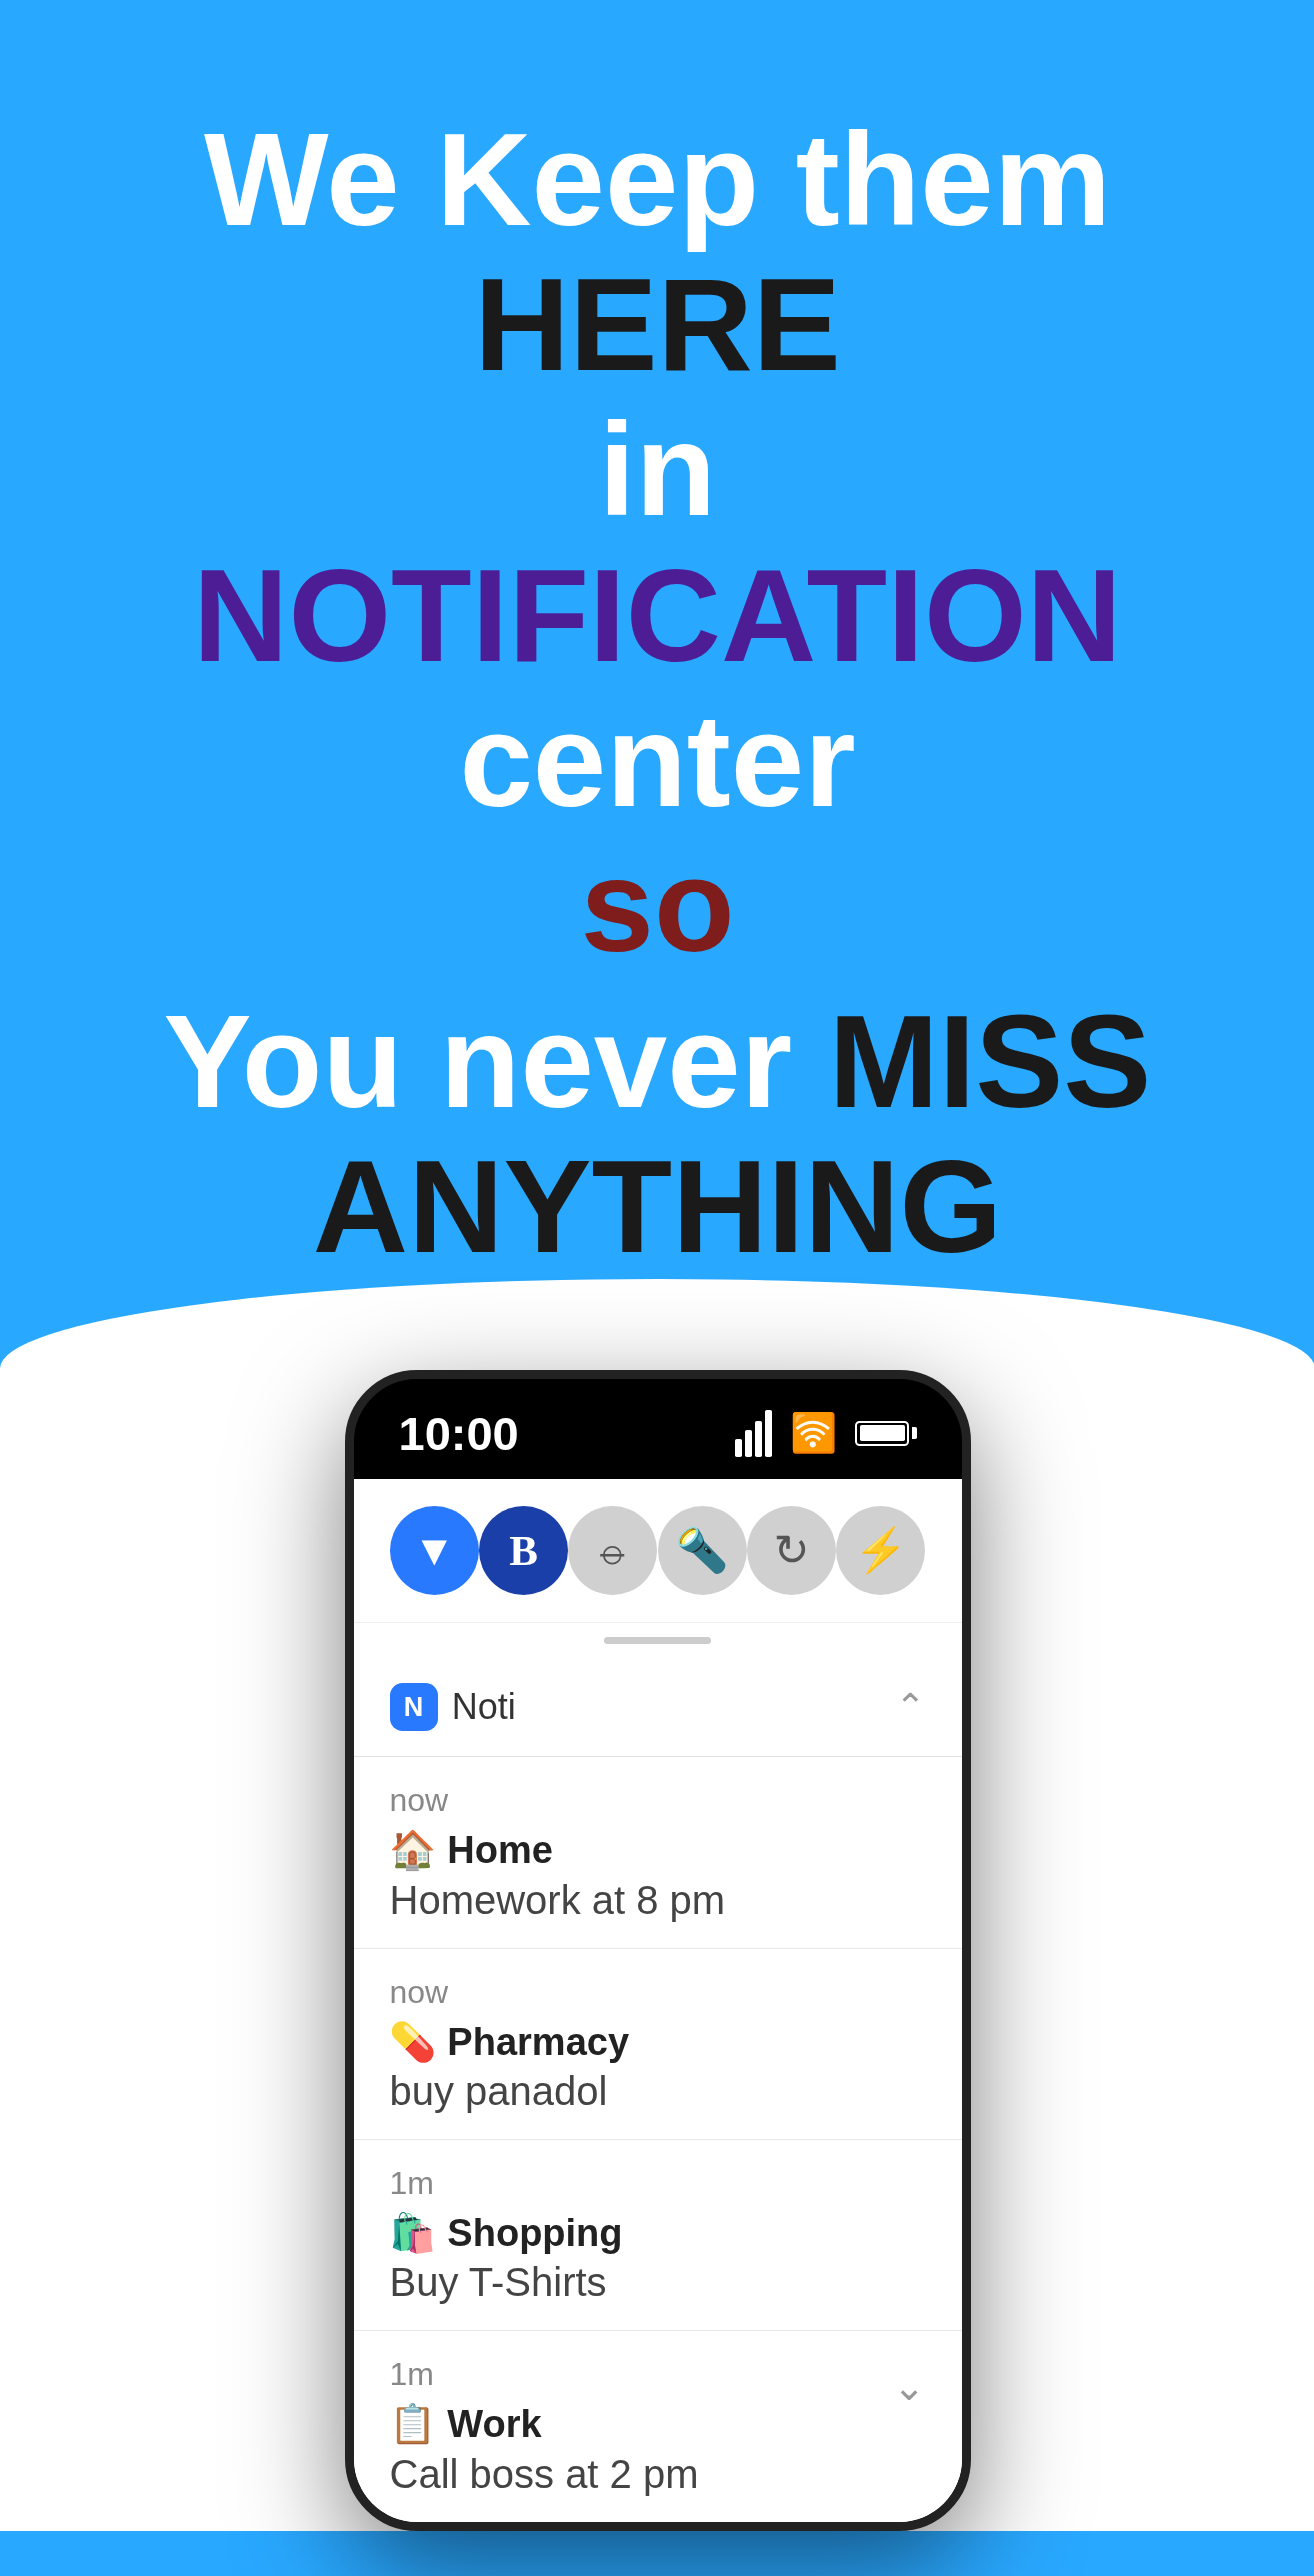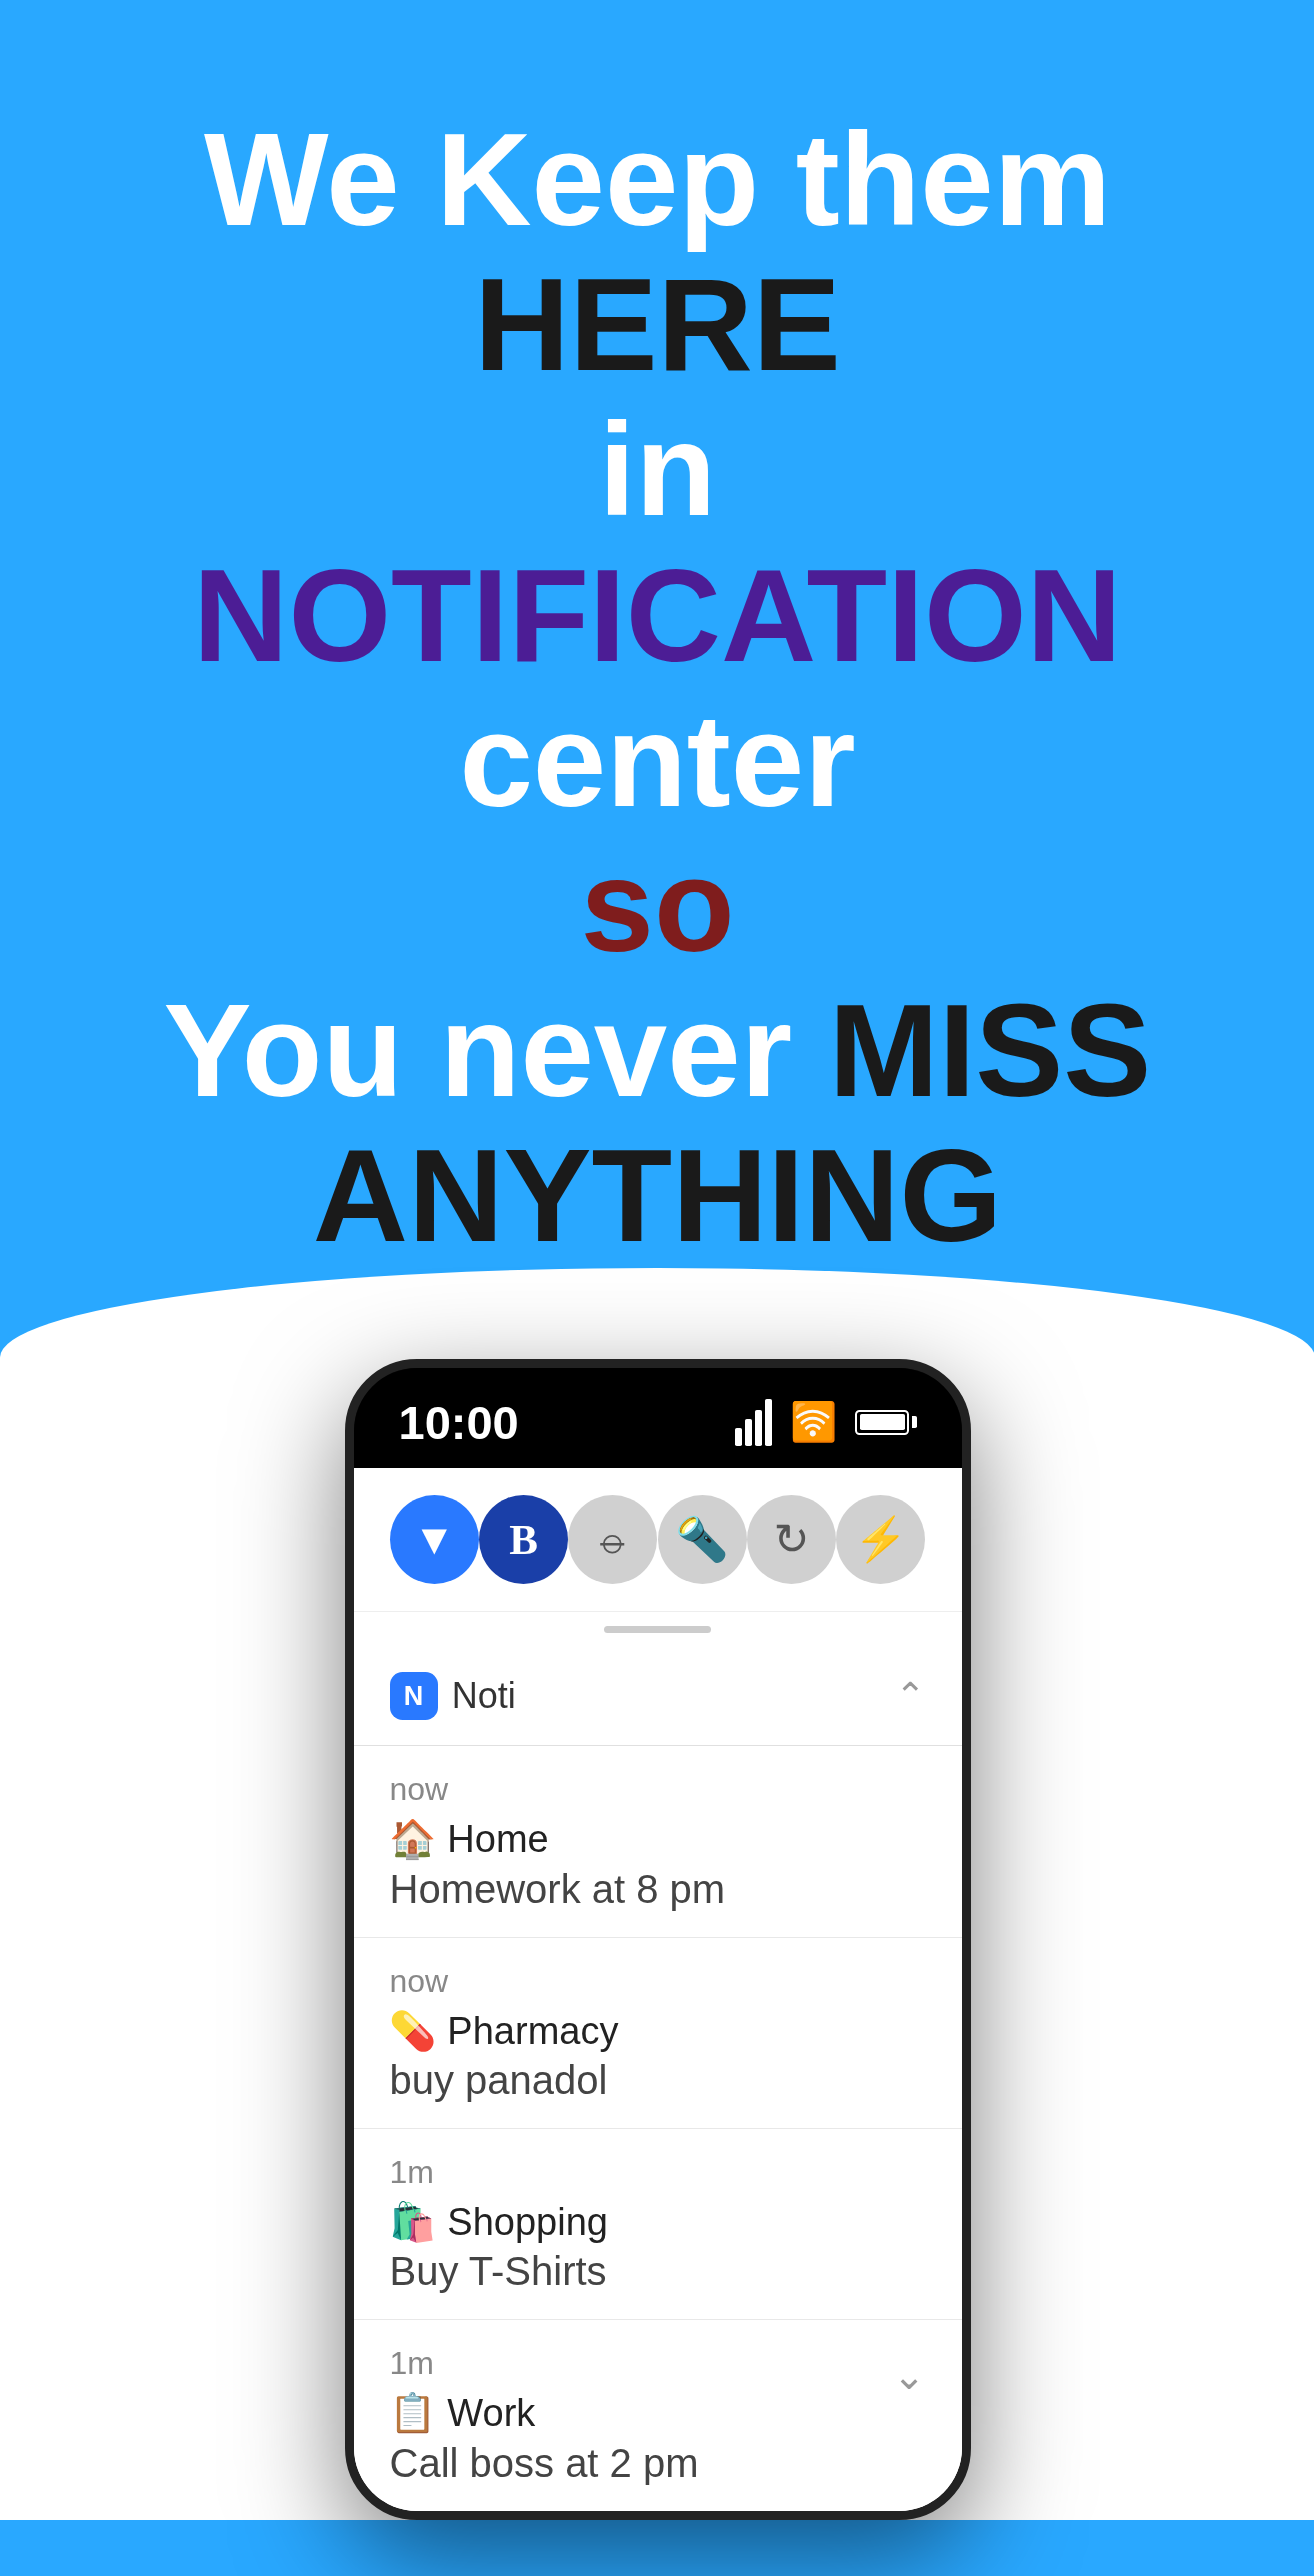--- a/index.html
+++ b/index.html
@@ -191,21 +191,21 @@
       border-bottom: 0.9px solid #e8e8e8;
       background: white;
     }
     .notif-time {
       font-size: 32px;
       color: #888;
       margin-bottom: 9px;
     }
     .notif-title {
       font-size: 38px;
-      font-weight: 400;
+      font-weight: 700;
       color: #222;
       margin-bottom: 5.4px;
     }
     .notif-body {
       font-size: 40px;
       color: #444;
     }
 
     .notif-item-collapsed {
       padding: 25px 36px;
@@ -249,21 +249,21 @@
   </div>
   <div class="line3">
     <span>NOTIFICATION</span>
   </div>
   <div class="line4" style="color:#fff;">
     <span>center</span>
   </div>
   <div class="line5" style="color:#7f1d1d;">
     <span>so</span>
   </div>
-  <div class="line5" style="font-size:132px; font-weight:800; color:#fff;">
+  <div class="line5" style="font-size:132px; font-weight:800; color:#fff;margin-top:11px;">
     <span style="color:#fff;">You never </span><span style="color:#1a1a1a;">MISS</span>
   </div>
   <div class="line6">
     <span>ANYTHING</span>
   </div>
 </div>
 
 <div class="phone-section">
   <div class="wave-bg"></div>
 

